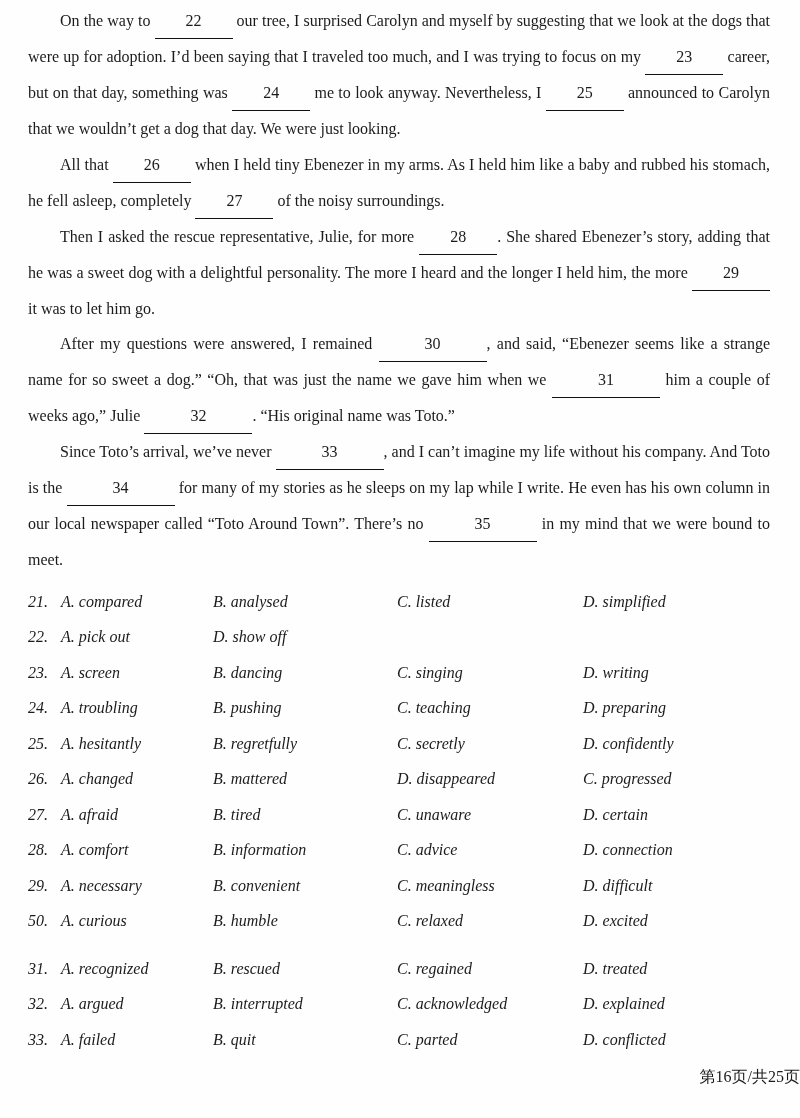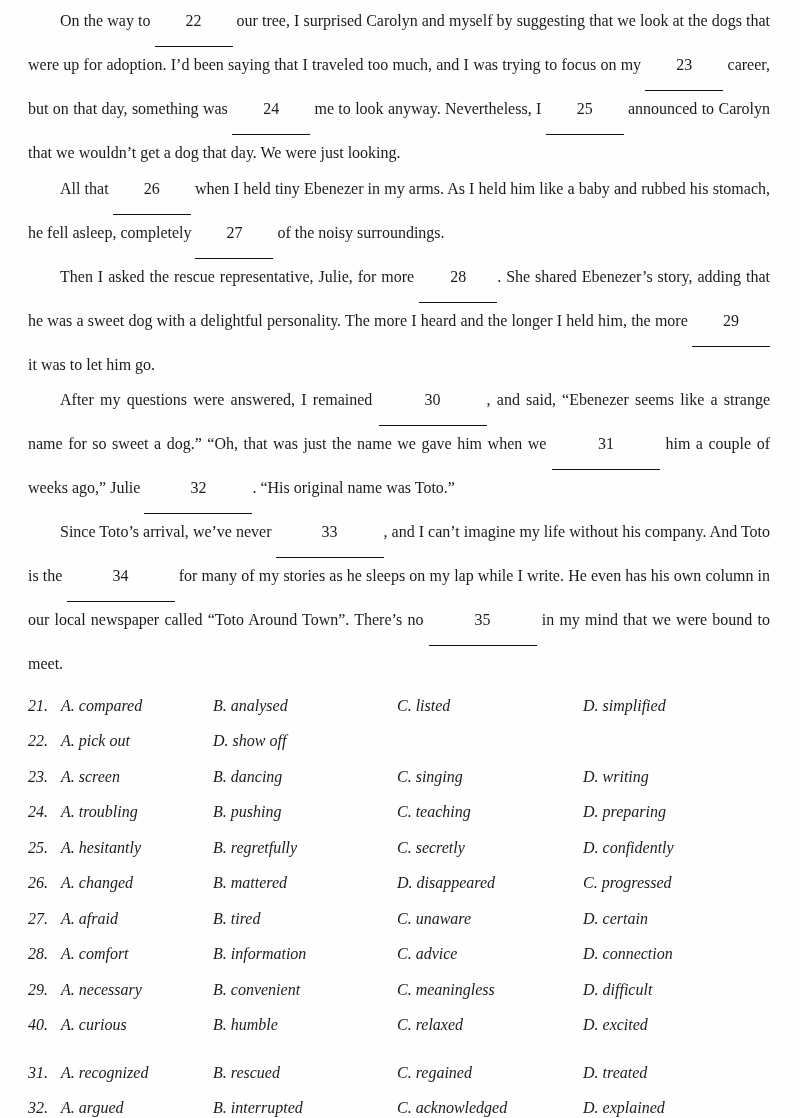--- a/index.html
+++ b/index.html
@@ -27,21 +27,21 @@
     margin: 0;
     text-indent: 32px;
   }
   .blank {
     display: inline-block;
     text-indent: 0;
     width: 78px;
     text-align: center;
     border-bottom: 1.5px solid #111;
     line-height: 17px;
-    padding-bottom: 17px;
+    padding-bottom: 9px;
     vertical-align: baseline;
   }
   .blank.long {
     width: 108px;
   }
   .options {
     padding: 0 30px 0 28px;
     margin-top: 6px;
   }
   .qrow {
@@ -121,21 +121,21 @@
         <div>C. advice</div>
         <div>D. connection</div>
       </div>
       <div class="qrow">
         <div><span class="qnum">29.</span><span>A. necessary</span></div>
         <div>B. convenient</div>
         <div>C. meaningless</div>
         <div>D. difficult</div>
       </div>
       <div class="qrow">
-        <div><span class="qnum">40.</span><span>A. curious</span></div>
+        <div><span class="qnum">50.</span><span>A. curious</span></div>
         <div>B. humble</div>
         <div>C. relaxed</div>
         <div>D. excited</div>
       </div>
       <div class="qrow gap-before">
         <div><span class="qnum">31.</span><span>A. recognized</span></div>
         <div>B. rescued</div>
         <div>C. regained</div>
         <div>D. treated</div>
       </div>

